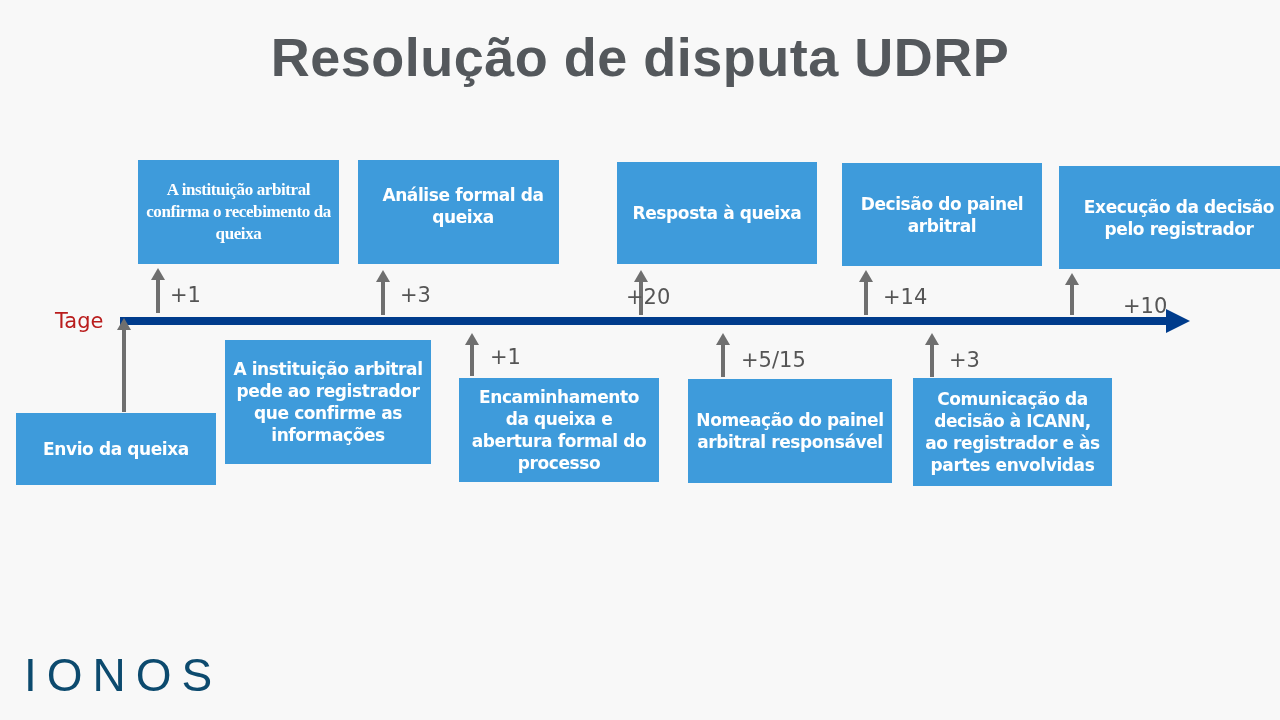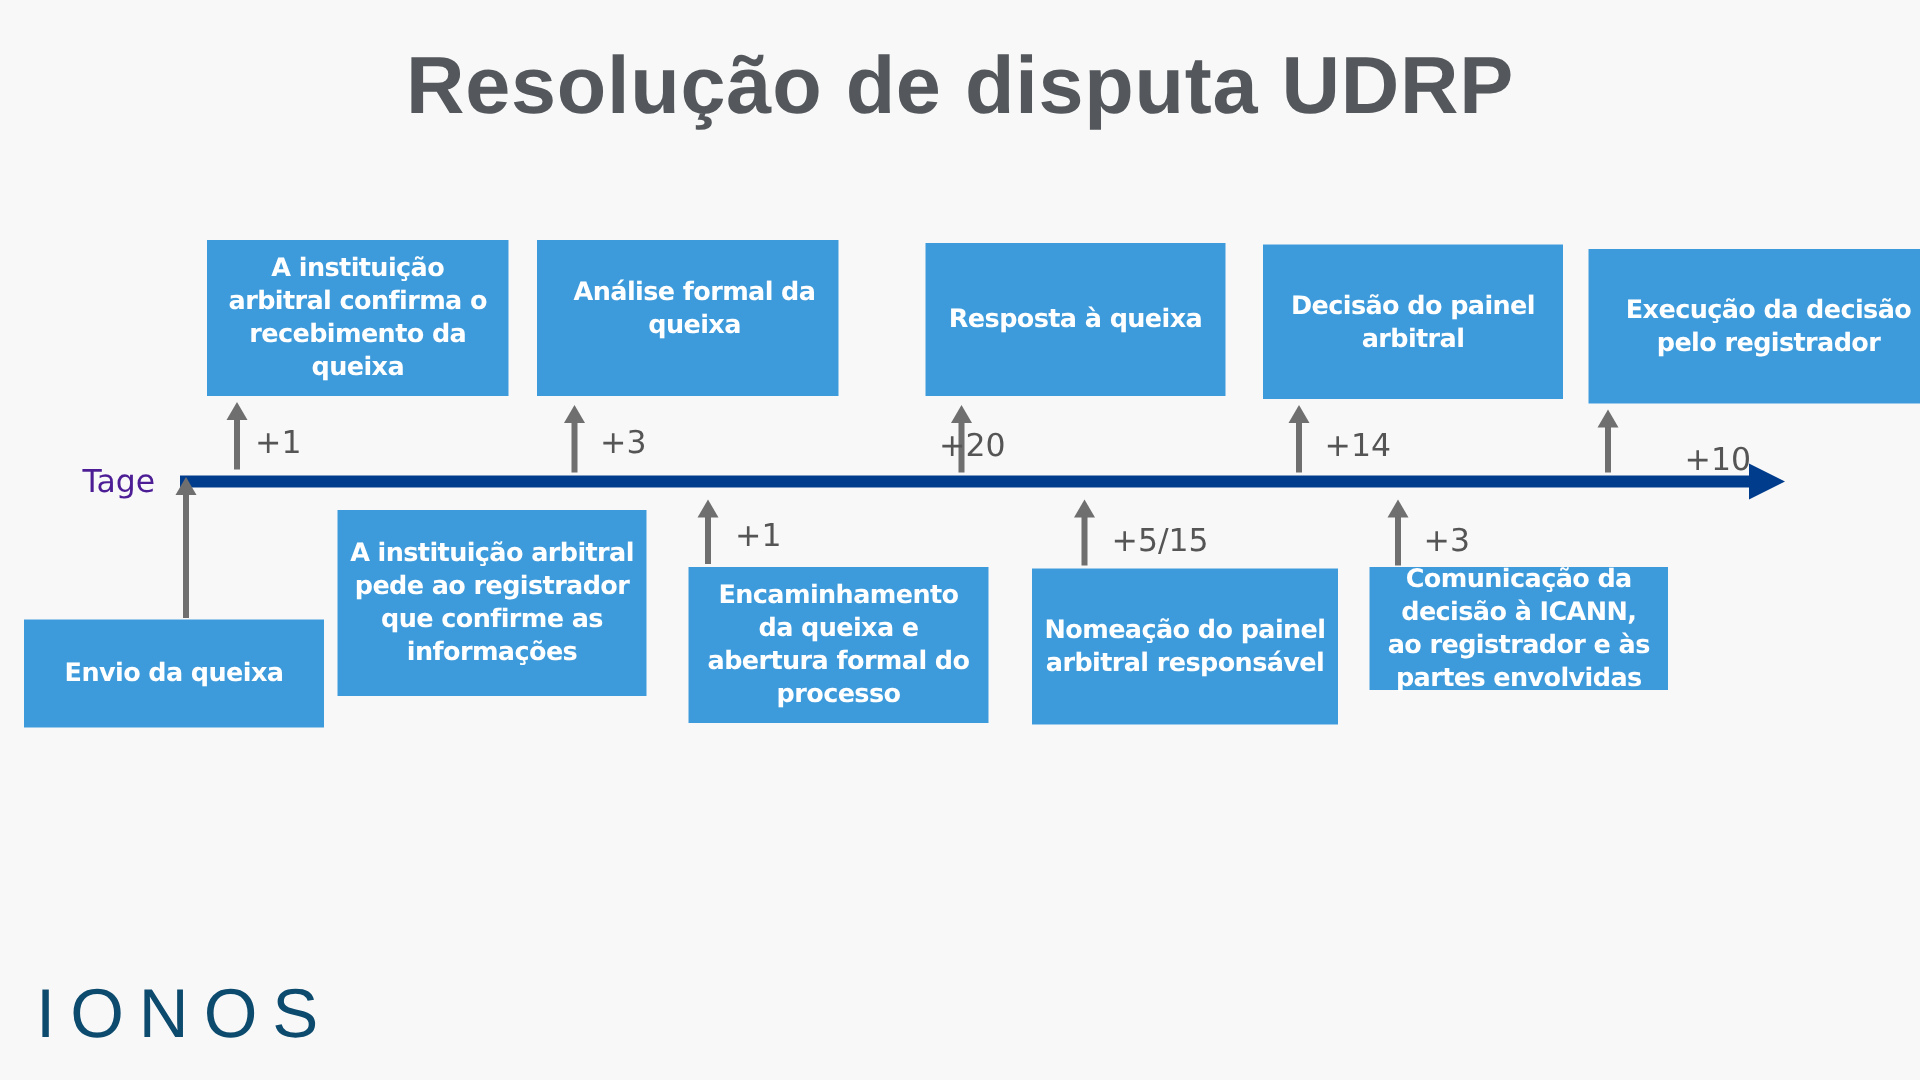--- a/index.html
+++ b/index.html
@@ -9,42 +9,42 @@
            font-family:"Liberation Sans", sans-serif; font-weight:bold; font-size:54px;
            color:#54585c; letter-spacing:0.5px; }
   .box { position:absolute; background:#3e9bdb; color:#fff; display:flex; align-items:center;
          justify-content:center; text-align:center; font-family:"DejaVu Sans", sans-serif;
          font-weight:bold; font-size:17px; line-height:22px; padding:0 8px; box-sizing:border-box;
          letter-spacing:-0.4px; }
   .axis { position:absolute; left:120px; top:317px; width:1050px; height:8px; background:#003c8c; }
   .axis-head { position:absolute; left:1166px; top:309px; width:0; height:0;
                border-top:12px solid transparent; border-bottom:12px solid transparent;
                border-left:24px solid #003c8c; }
-  .axis-label { position:absolute; left:55px; top:309px; font-size:21px; color:#4c1d95; }
+  .axis-label { position:absolute; left:55px; top:309px; font-size:21px; color:#b91c1c; }
   .arrow { position:absolute; width:4px; background:#6f6f6f; }
   .arrow::before { content:""; position:absolute; left:-5px; top:-10px; width:0; height:0;
                    border-left:7px solid transparent; border-right:7px solid transparent;
                    border-bottom:12px solid #6f6f6f; }
   .delta { position:absolute; font-size:21px; color:#555; }
   .logo { position:absolute; left:24px; top:648px; font-family:"Liberation Sans", sans-serif;
           font-size:46px; color:#0c4a6e; letter-spacing:10px; font-weight:normal; }
 </style>
 </head>
 <body>
 
 <div class="title">Resolução de disputa UDRP</div>
 
 <div class="axis"></div>
 <div class="axis-head"></div>
 <div class="axis-label">Tage</div>
 
 <div class="arrow" style="left:122px; top:328px; height:84px;"></div>
 <div class="box" style="left:16px; top:413px; width:200px; height:72px;">Envio da queixa</div>
 
-<div class="box" style="left:138px; top:160px; width:201px; height:104px;">A instituição arbitral confirma o recebimento da queixa</div>
+<div class="box" style="left:138px; top:160px; width:201px; height:104px;font-family:Liberation Serif, serif;">A instituição arbitral confirma o recebimento da queixa</div>
 <div class="arrow" style="left:156px; top:278px; height:35px;"></div>
 <div class="delta" style="left:170px; top:283px;">+1</div>
 
 <div class="box" style="left:225px; top:340px; width:206px; height:124px;">A instituição arbitral pede ao registrador que confirme as informações</div>
 
 <div class="box" style="left:358px; top:160px; width:201px; height:104px; align-items:flex-start; padding-top:24px;padding-left:17px;">Análise formal da queixa</div>
 <div class="arrow" style="left:381px; top:280px; height:35px;"></div>
 <div class="delta" style="left:400px; top:283px;">+3</div>
 
 <div class="arrow" style="left:470px; top:343px; height:33px;"></div>
@@ -58,19 +58,19 @@
 <div class="arrow" style="left:721px; top:343px; height:34px;"></div>
 <div class="delta" style="left:741px; top:348px;">+5/15</div>
 <div class="box" style="left:688px; top:379px; width:204px; height:104px;">Nomeação do painel arbitral responsável</div>
 
 <div class="box" style="left:842px; top:163px; width:200px; height:103px;">Decisão do painel arbitral</div>
 <div class="arrow" style="left:864px; top:280px; height:35px;"></div>
 <div class="delta" style="left:883px; top:285px;">+14</div>
 
 <div class="arrow" style="left:930px; top:343px; height:34px;"></div>
 <div class="delta" style="left:949px; top:348px;">+3</div>
-<div class="box" style="left:913px; top:378px; width:199px; height:82px;text-align:center;">Comunicação da decisão à ICANN, ao registrador e às partes envolvidas</div>
+<div class="box" style="left:913px; top:378px; width:199px; height:108px;text-align:center;">Comunicação da decisão à ICANN, ao registrador e às partes envolvidas</div>
 
 <div class="box" style="left:1059px; top:166px; width:240px; height:103px;">Execução da decisão pelo registrador</div>
 <div class="arrow" style="left:1070px; top:283px; height:32px;"></div>
 <div class="delta" style="left:1090px; top:294px;margin-left:33px;">+10</div>
 
 <div class="logo">IONOS</div>
 
 </body></html>

